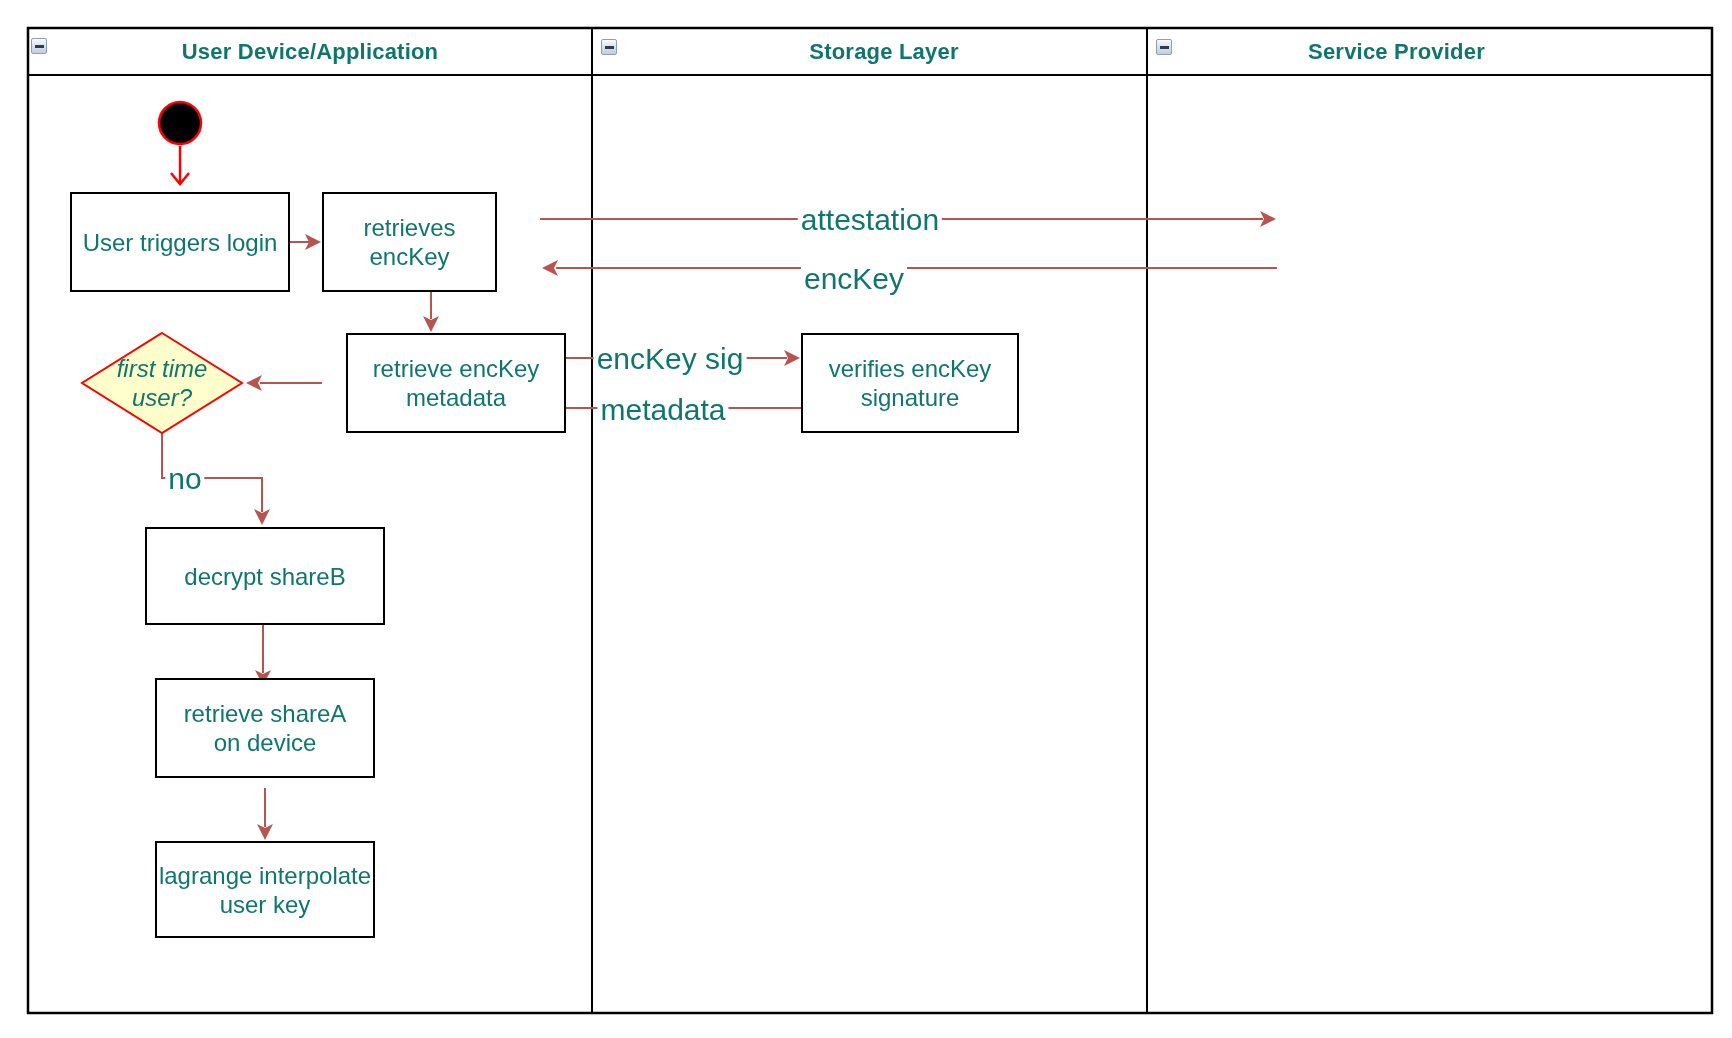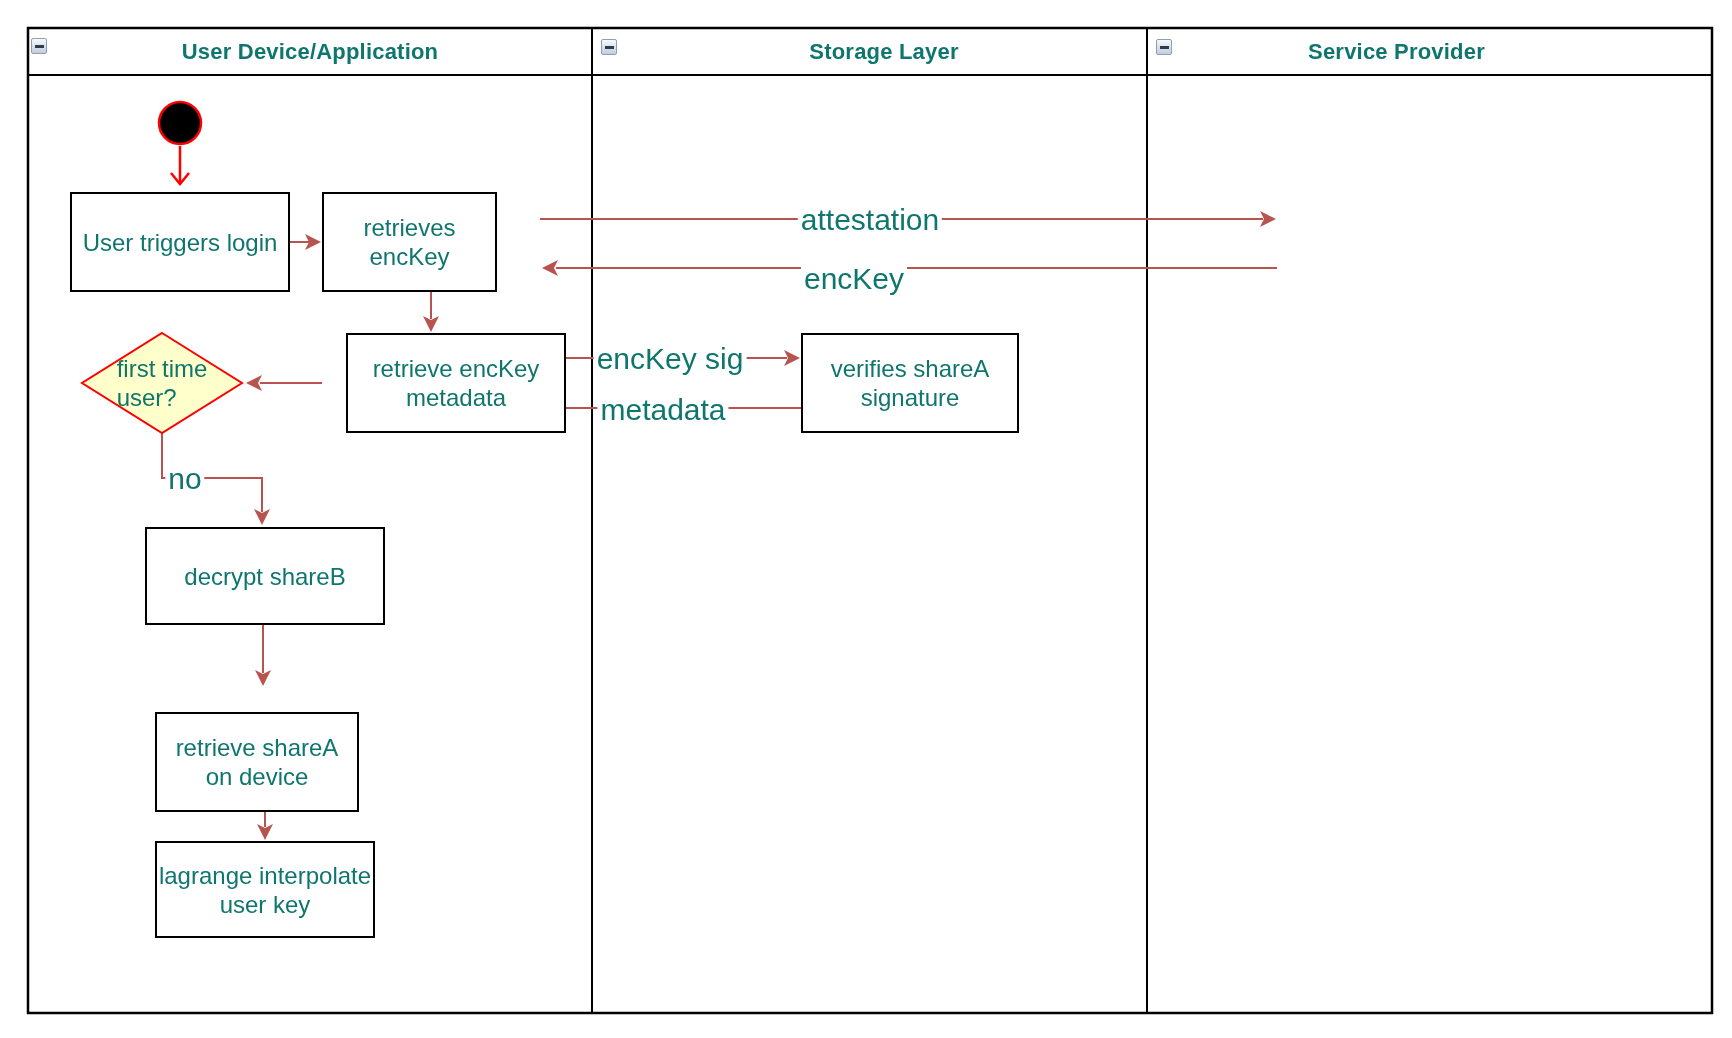--- a/index.html
+++ b/index.html
@@ -17,22 +17,22 @@
     background:linear-gradient(180deg,#f8fafc 0%,#dde4ee 45%,#c2cedd 100%);
     display:flex;align-items:center;justify-content:center;cursor:pointer;
   }
   .collapse .bar{width:9px;height:3px;background:#2f3c4e;}
   .node{
     position:absolute;box-sizing:border-box;border:2px solid var(--node-stroke);background:var(--node-fill);
     display:flex;align-items:center;justify-content:center;text-align:center;
     white-space:pre-line;font-size:24px;line-height:29px;
   }
   .diamond-label{
-    position:absolute;transform:translate(-50%,-50%);
-    white-space:pre-line;font-size:24px;line-height:29px;
+    position:absolute;transform:translate(-50%,-50%);text-align:center;
+    white-space:pre-line;font-size:24px;line-height:29px;font-style:italic;
   }
   .edge-label{
     position:absolute;transform:translate(-50%,-50%);background:#ffffff;padding:0 3px;
     font-size:30px;line-height:27px;white-space:nowrap;
   }
   svg .pool-line{stroke:var(--node-stroke);stroke-width:2.5;fill:none;}
   svg .lane-line{stroke:var(--node-stroke);stroke-width:2;fill:none;}
   svg .edge{stroke:var(--edge-color);stroke-width:2;fill:none;}
   svg .edge-head{fill:var(--edge-color);stroke:none;}
   svg .start-edge{stroke:var(--accent-red);stroke-width:2.5;fill:none;}
@@ -110,26 +110,26 @@
 
   <div class="node" style="left:70px;top:192px;width:220px;height:100px;">User triggers login</div>
 
   <div class="node" style="left:322px;top:192px;width:175px;height:100px;">retrieves
 encKey</div>
 
 
   <div class="node" style="left:322px;top:333px;width:220px;height:100px;margin-left:24px;">retrieve encKey
 metadata</div>
 
-  <div class="node" style="left:801px;top:333px;width:218px;height:100px;">verifies shareA
+  <div class="node" style="left:801px;top:333px;width:218px;height:100px;">verifies encKey
 signature</div>
 
   <div class="node" style="left:145px;top:527px;width:240px;height:98px;">decrypt shareB</div>
 
-  <div class="node" style="left:155px;top:712px;width:204px;height:100px;">retrieve shareA
+  <div class="node" style="left:155px;top:678px;width:220px;height:100px;">retrieve shareA
 on device</div>
 
   <div class="node" style="left:155px;top:841px;width:220px;height:97px;">lagrange interpolate
 user key</div>
 
   <div class="diamond-label" style="left:162px;top:383px;">first time
 user?</div>
 
   <div class="edge-label" style="left:870px;top:219px;">attestation</div>
   <div class="edge-label" style="left:854px;top:278px;">encKey</div>

